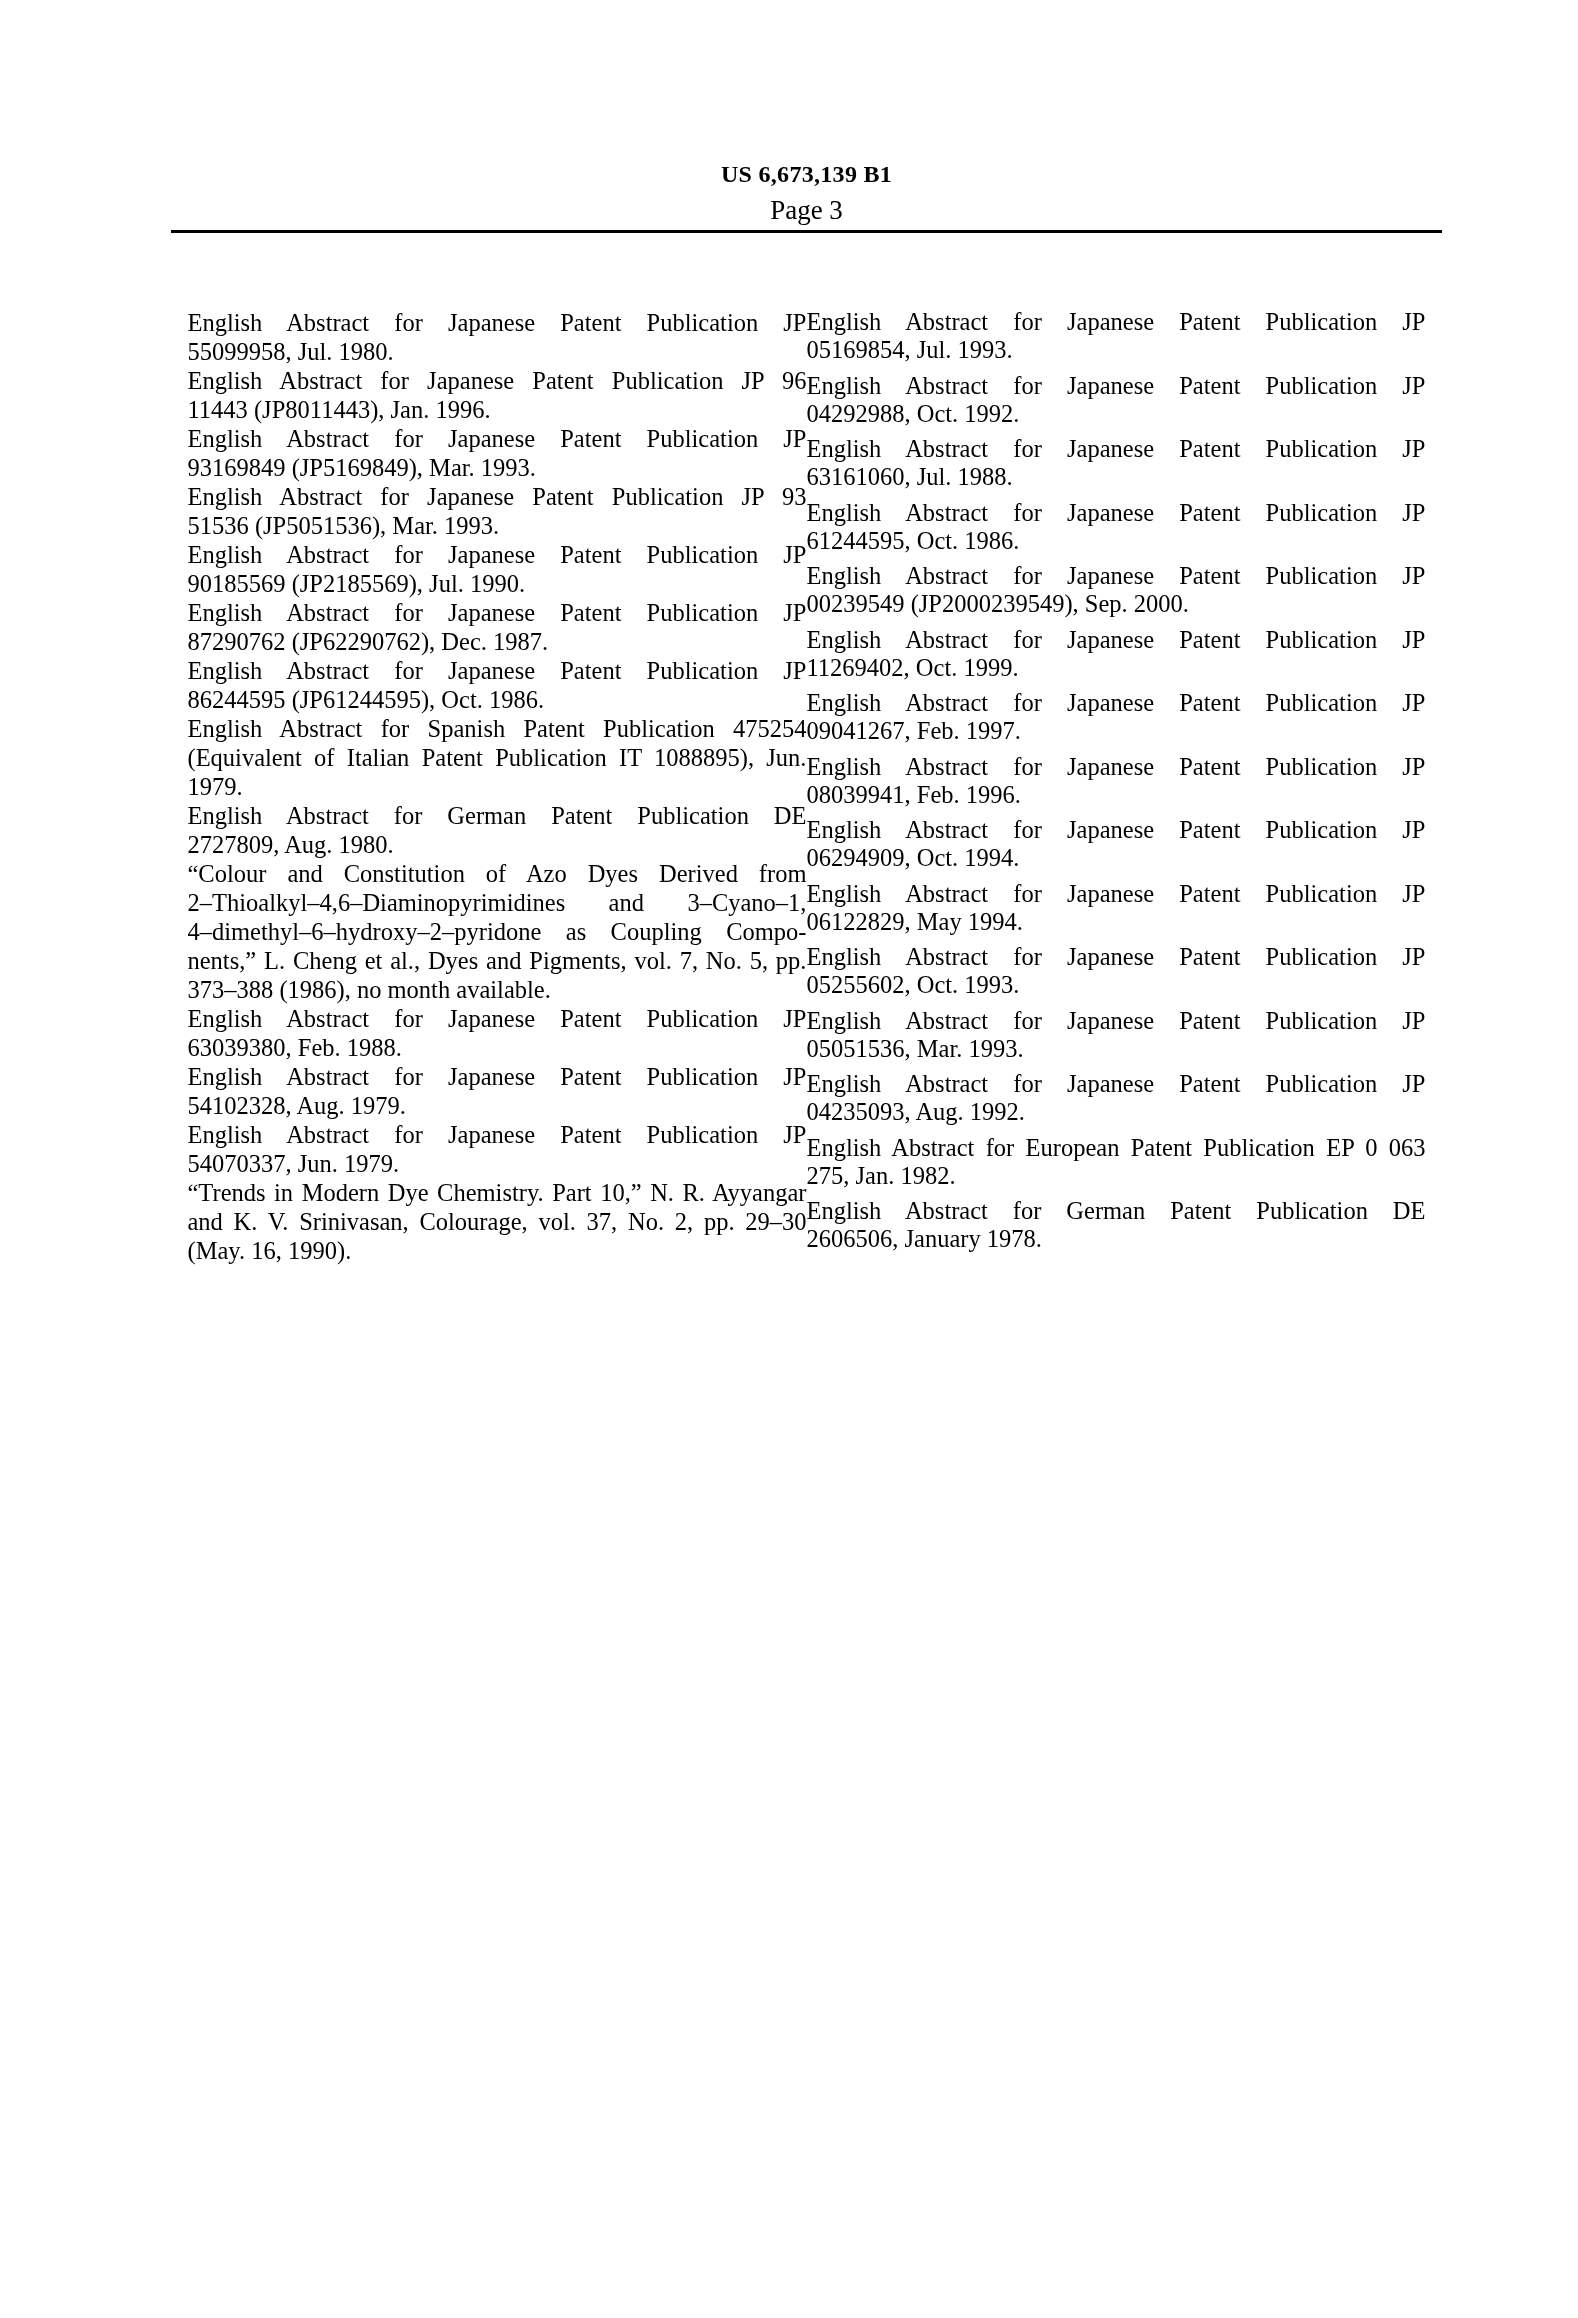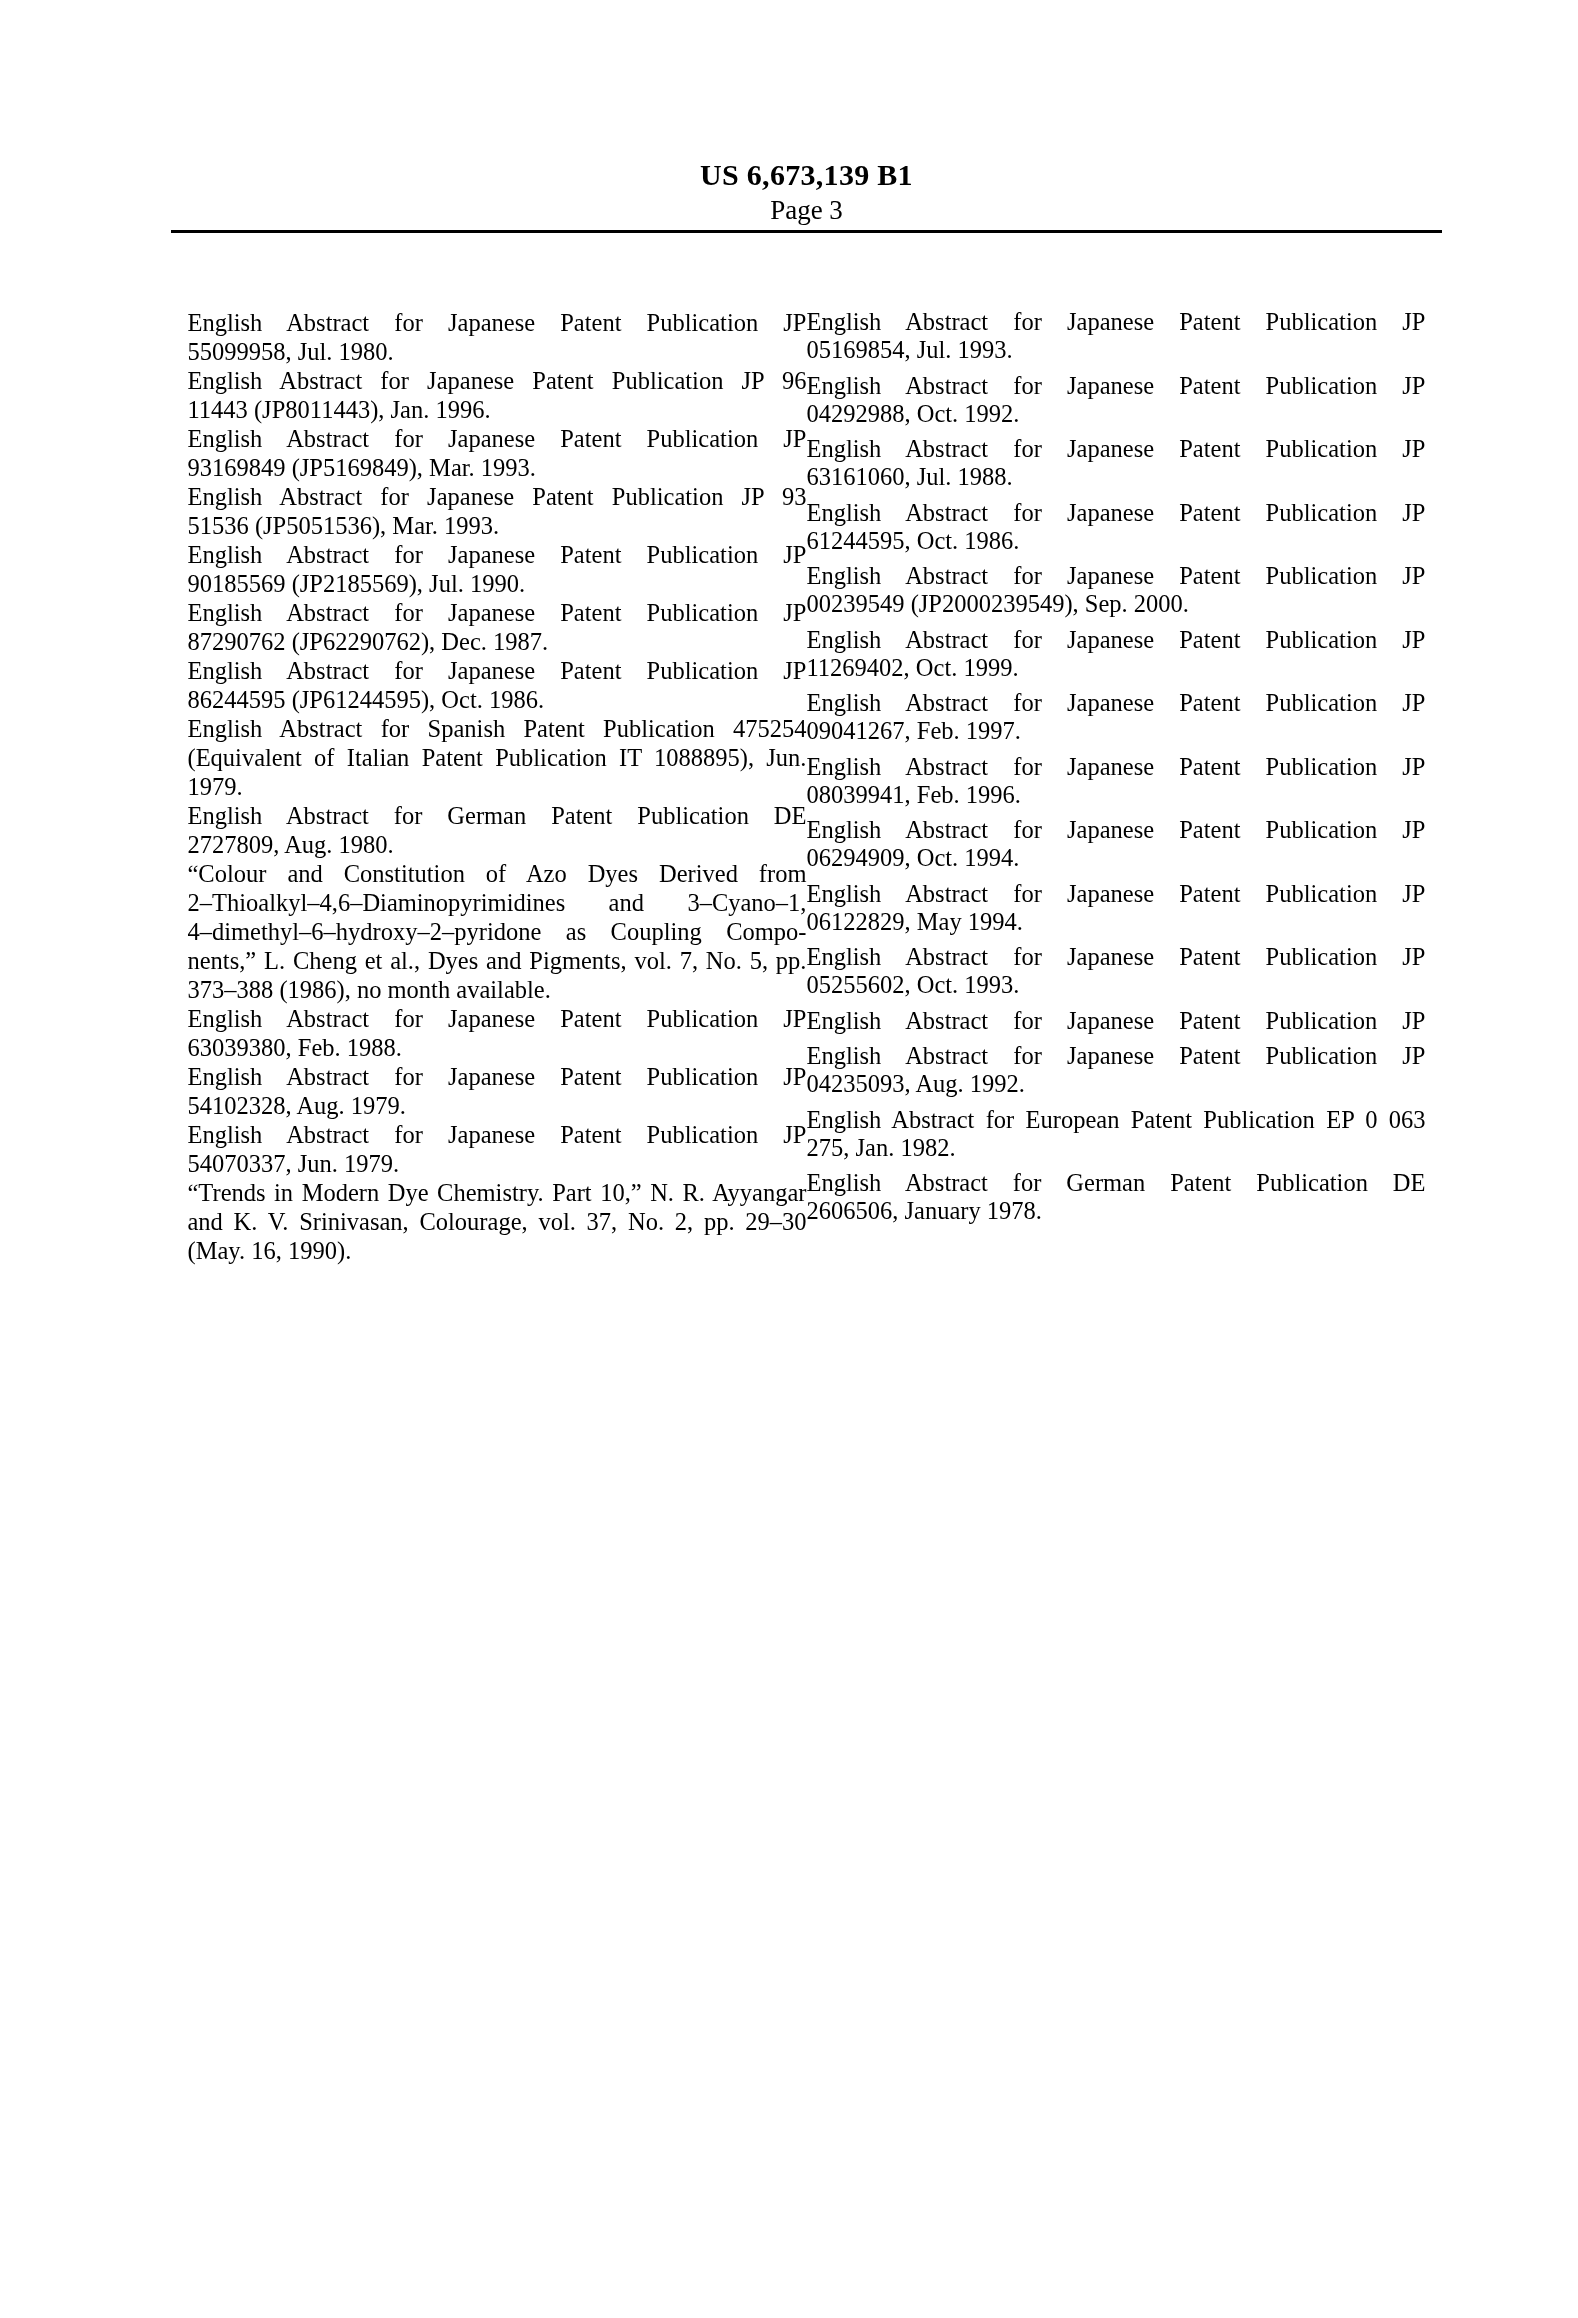--- a/index.html
+++ b/index.html
@@ -24,21 +24,21 @@
   }
   .page-header {
     position: absolute;
     left: 171px;
     top: 155px;
     width: 1271px;
     text-align: center;
   }
   .patent-number {
     font-weight: bold;
-    font-size: 30px;
+    font-size: 24px;
     line-height: 39px;
     letter-spacing: 0.3px;
   }
   .page-label {
     font-size: 27px;
     line-height: 30px;
     margin-top: 1.4px;
     text-align: center;
   }
   .rule {
@@ -195,20 +195,21 @@
         <div class="entry">
           <div class="line"><span>English Abstract for Japanese Patent Publication JP</span></div>
           <div class="line last"><span>06122829, May 1994.</span></div>
         </div>
         <div class="entry">
           <div class="line"><span>English Abstract for Japanese Patent Publication JP</span></div>
           <div class="line last"><span>05255602, Oct. 1993.</span></div>
         </div>
         <div class="entry">
           <div class="line"><span>English Abstract for Japanese Patent Publication JP</span></div>
+          <div class="line last"><span>05051536, Mar. 1993.</span></div>
         </div>
         <div class="entry">
           <div class="line"><span>English Abstract for Japanese Patent Publication JP</span></div>
           <div class="line last"><span>04235093, Aug. 1992.</span></div>
         </div>
         <div class="entry">
           <div class="line"><span>English Abstract for European Patent Publication EP 0 063</span></div>
           <div class="line last"><span>275, Jan. 1982.</span></div>
         </div>
         <div class="entry">

